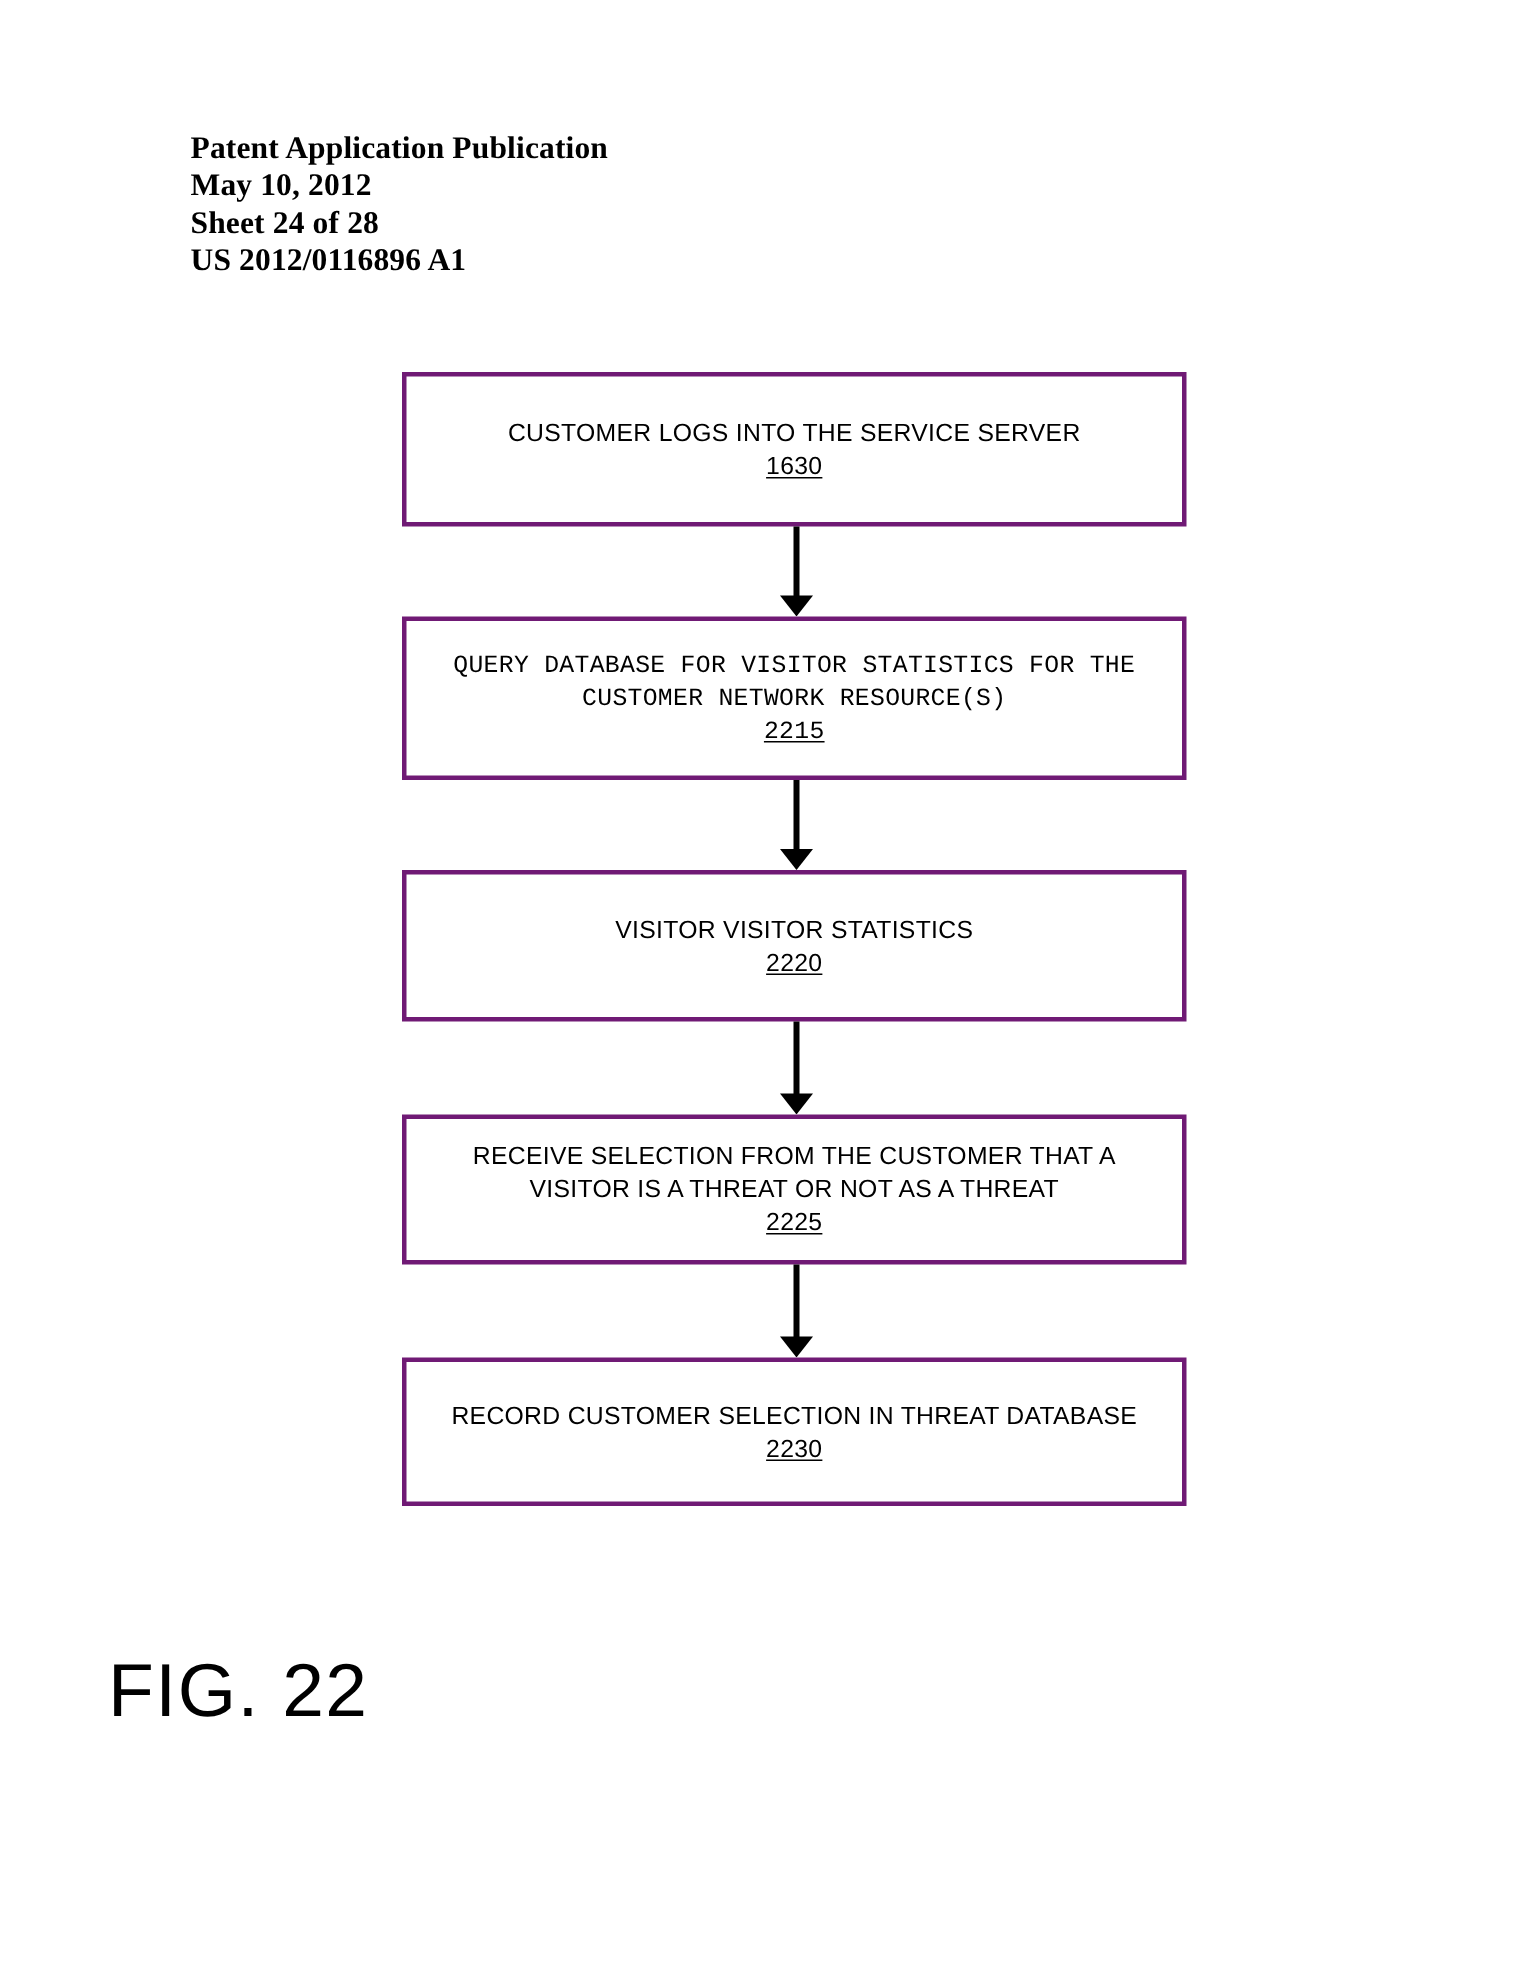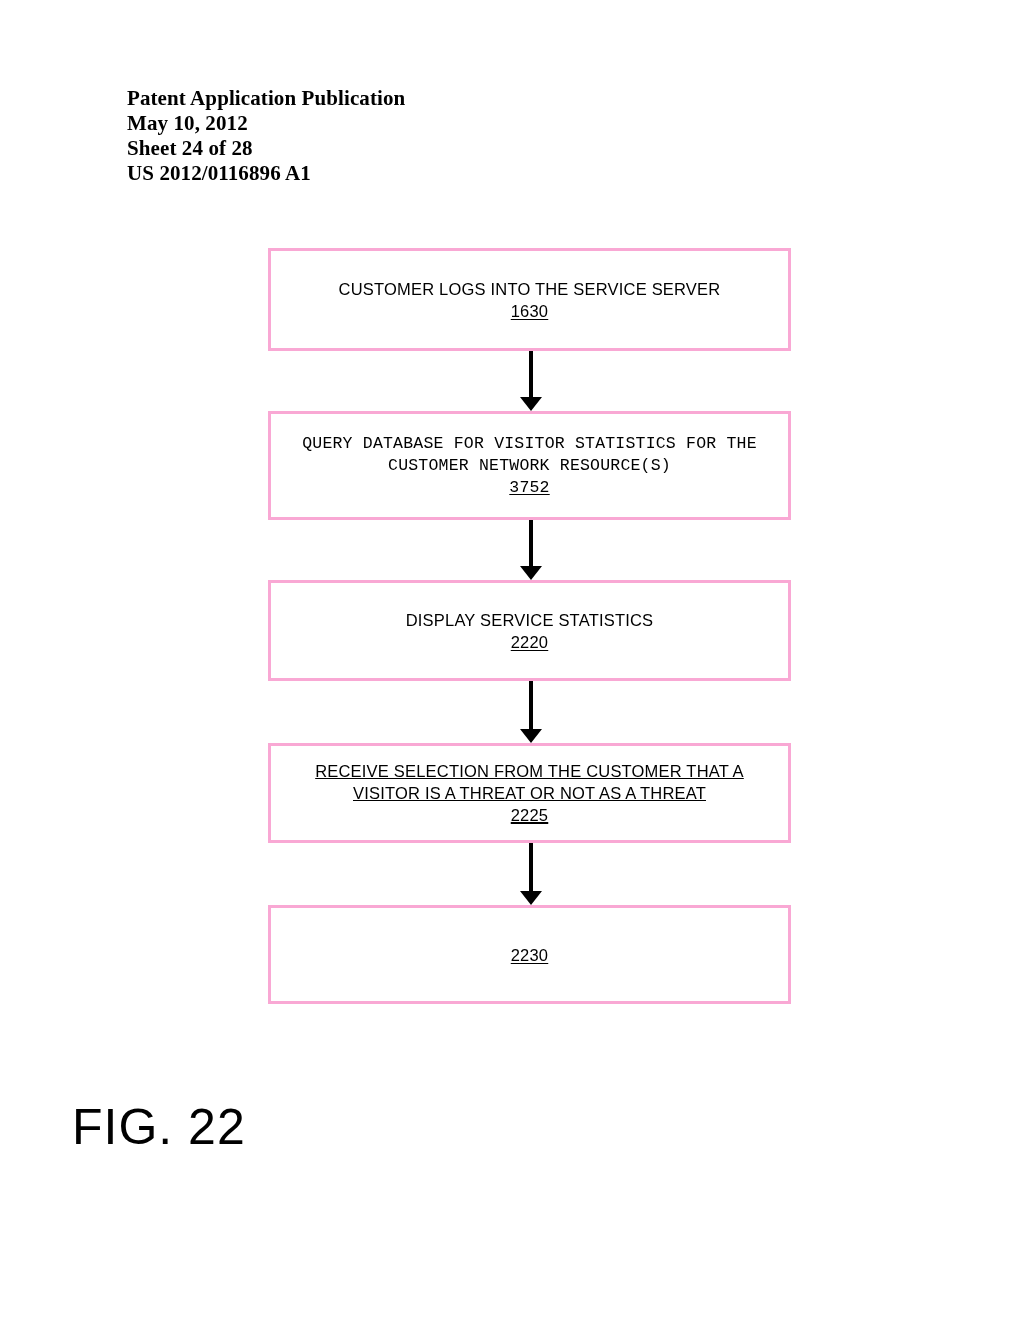--- a/index.html
+++ b/index.html
@@ -43,21 +43,21 @@
     position: absolute;
     left: 268px;
     top: 248px;
     width: 523px;
   }
 
   .node {
     position: relative;
     box-sizing: border-box;
     width: 523px;
-    border: 3px solid #f9a8d4;
+    border: 3px solid #701a75;
     background: #ffffff;
     display: flex;
     align-items: center;
     justify-content: center;
     text-align: center;
   }
   .node-inner {
     padding: 0 18px;
     font-size: 16.5px;
     line-height: 22px;
@@ -67,21 +67,21 @@
   .node-ref {
     display: block;
     text-decoration: underline;
     text-underline-offset: 2px;
   }
 
   
   .node-1 { height: 103px; }
   .node-2 { height: 109px; font-family: Liberation Mono, monospace; }
   .node-3 { height: 101px; }
-  .node-4 { height: 100px; text-decoration: underline; }
+  .node-4 { height: 100px; }
   .node-5 { height:  99px; }
 
   .gap-1 { height: 60px; }
   .gap-2 { height: 60px; }
   .gap-3 { height: 62px; }
   .gap-4 { height: 62px; }
 
   
   .connector {
     position: relative;
@@ -141,32 +141,32 @@
   </div>
 
   <div class="connector gap-1">
     <div class="shaft"></div>
     <div class="head"></div>
   </div>
 
   <div class="node node-2">
     <div class="node-inner">
       <span class="node-label">QUERY DATABASE FOR VISITOR STATISTICS FOR THE CUSTOMER NETWORK RESOURCE(S)</span>
-      <span class="node-ref">3752</span>
+      <span class="node-ref">2215</span>
     </div>
   </div>
 
   <div class="connector gap-2">
     <div class="shaft"></div>
     <div class="head"></div>
   </div>
 
   <div class="node node-3">
     <div class="node-inner">
-      <span class="node-label">DISPLAY SERVICE STATISTICS</span>
+      <span class="node-label">VISITOR VISITOR STATISTICS</span>
       <span class="node-ref">2220</span>
     </div>
   </div>
 
   <div class="connector gap-3">
     <div class="shaft"></div>
     <div class="head"></div>
   </div>
 
   <div class="node node-4">
@@ -176,19 +176,20 @@
     </div>
   </div>
 
   <div class="connector gap-4">
     <div class="shaft"></div>
     <div class="head"></div>
   </div>
 
   <div class="node node-5">
     <div class="node-inner">
+      <span class="node-label">RECORD CUSTOMER SELECTION IN THREAT DATABASE</span>
       <span class="node-ref">2230</span>
     </div>
   </div>
 
 </div>
 
 <div class="fig-caption">FIG. 22</div>
 
 </body></html>

